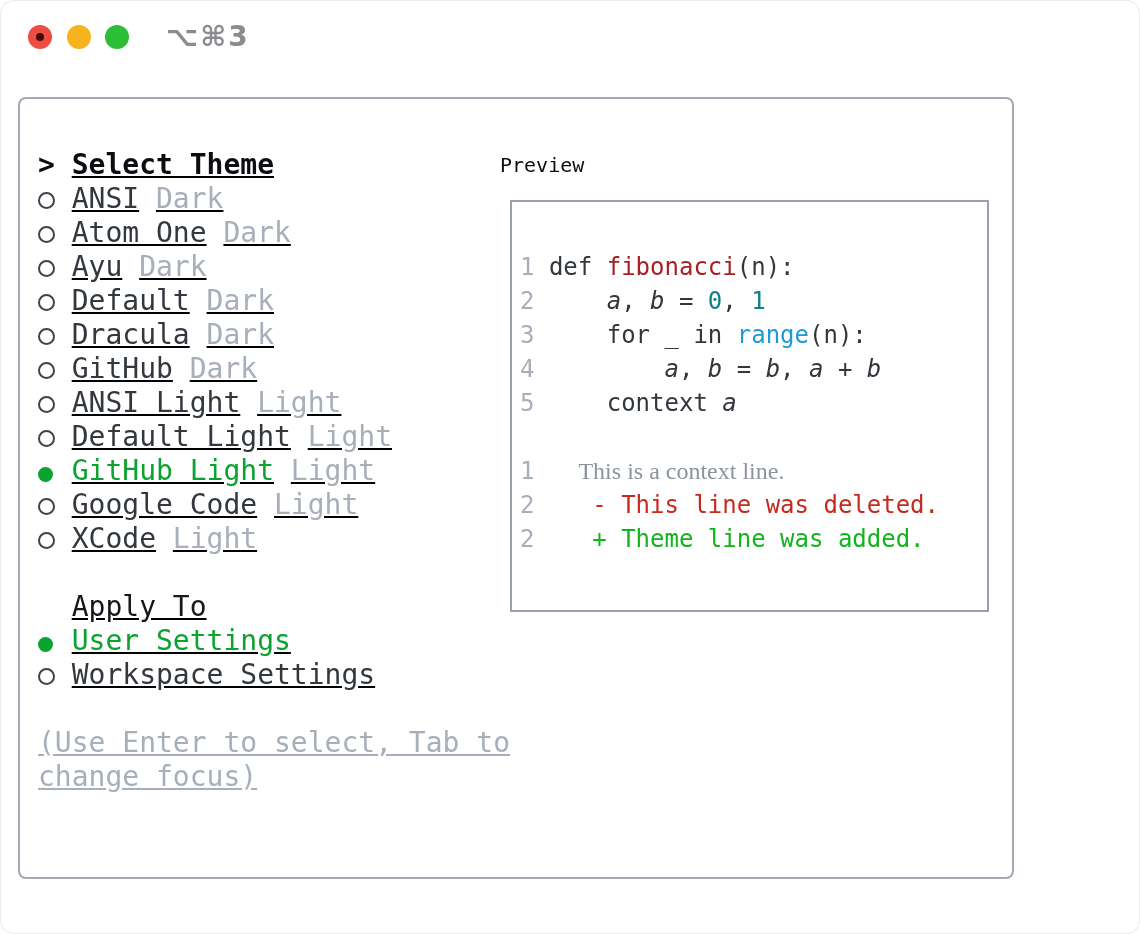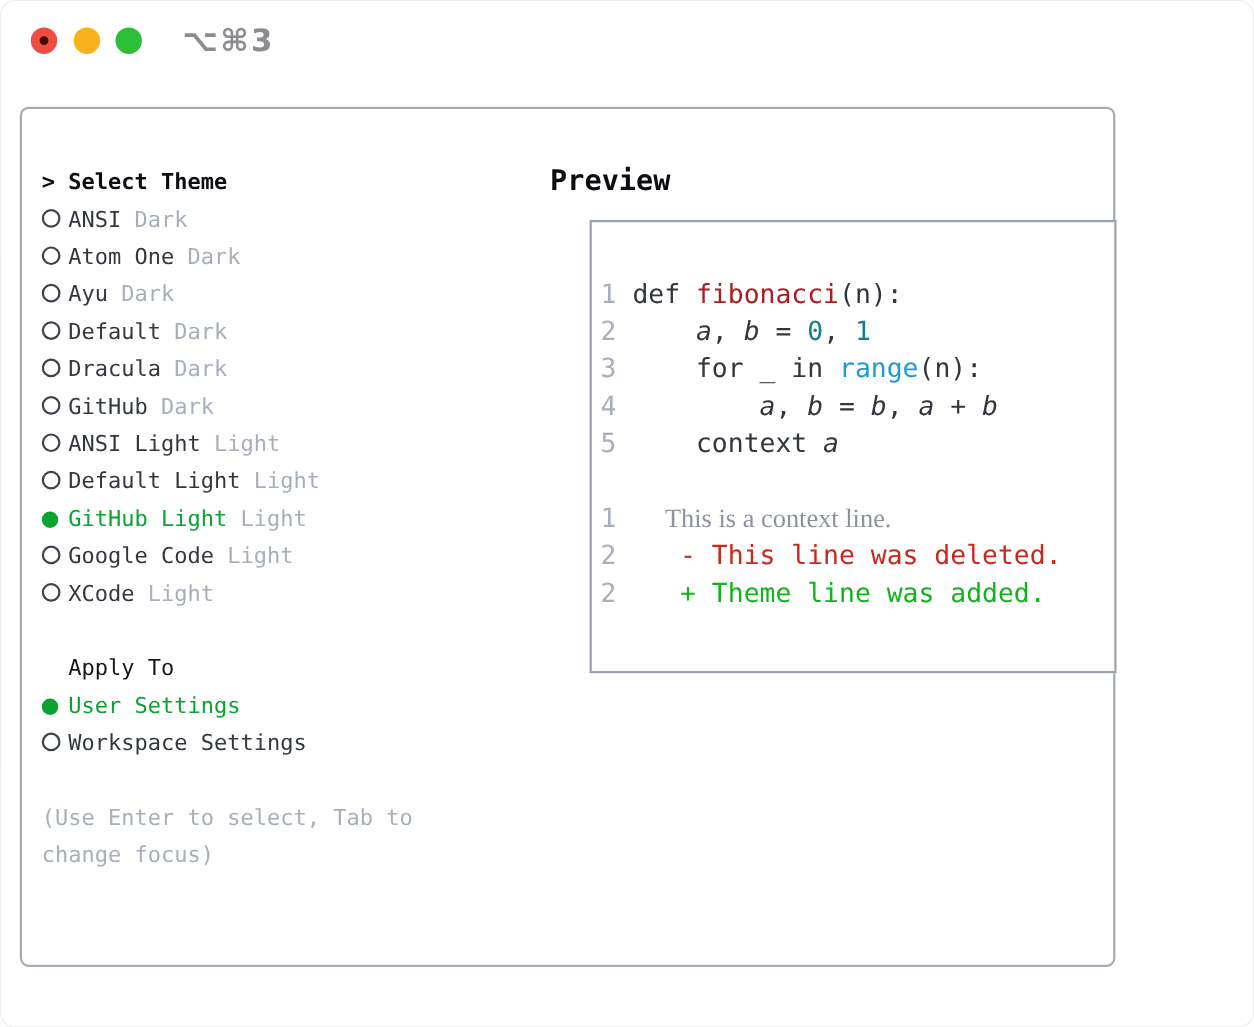--- a/index.html
+++ b/index.html
@@ -19,35 +19,35 @@
   .win-title{
     position:absolute;left:166px;top:20px;font-family:"DejaVu Sans","Liberation Sans",sans-serif;
     font-size:28px;font-weight:bold;color:#8b8b90;letter-spacing:2px;
   }
   
   .panel{
     position:absolute;left:18px;top:97px;width:992px;height:778px;
     border:2px solid #a4abb5;border-radius:8px;background:#fff;
   }
   .col-left{position:absolute;left:38px;top:148px;font-size:24px;}
-  .row{height:34px;line-height:34px;white-space:pre;font-size:20px;}
+  .row{height:34px;line-height:34px;white-space:pre;font-size:28px;text-decoration:underline;}
   .mk{display:inline-block;width:2ch;}
   .caret{font-weight:bold;color:#0b0d11;}
   .hdr{font-weight:bold;color:#0b0d11;}
   .subhdr{color:#14171c;}
   .nm{color:#33383f;}
   .vr{color:#a7afba;margin-left:1ch;}
   .sel{color:#0aa32f;}
   .ring{display:inline-block;width:13px;height:13px;border:2px solid #3d434b;border-radius:50%;position:relative;top:1px;}
   .fill{display:inline-block;width:15px;height:15px;background:#0aa32f;border-radius:50%;position:relative;top:2px;}
   .help{color:#a7afba;}
   
-  .preview-title{position:absolute;left:500px;top:148px;height:34px;line-height:34px;font-size:26px;font-weight:bold;color:#0b0d11;white-space:pre;}
+  .preview-title{position:absolute;left:500px;top:148px;height:34px;line-height:34px;font-size:20px;font-weight:normal;color:#0b0d11;white-space:pre;}
   .preview-box{
-    position:absolute;left:536px;top:200px;width:475px;height:408px;
+    position:absolute;left:510px;top:200px;width:475px;height:408px;
     border:2px solid #9aa2ae;background:#ffffff;
   }
   .code{position:absolute;left:8px;top:48px;font-size:24px;}
   .cl{height:34px;line-height:34px;white-space:pre;}
   .ln{display:inline-block;width:2ch;color:#a7afba;}
   .c-plain{color:#32373d;}
   .c-fn{color:#a91e23;}
   .c-var{color:#32373d;font-style:italic;}
   .c-num{color:#0f7f88;}
   .c-call{color:#1e9ad6;}

